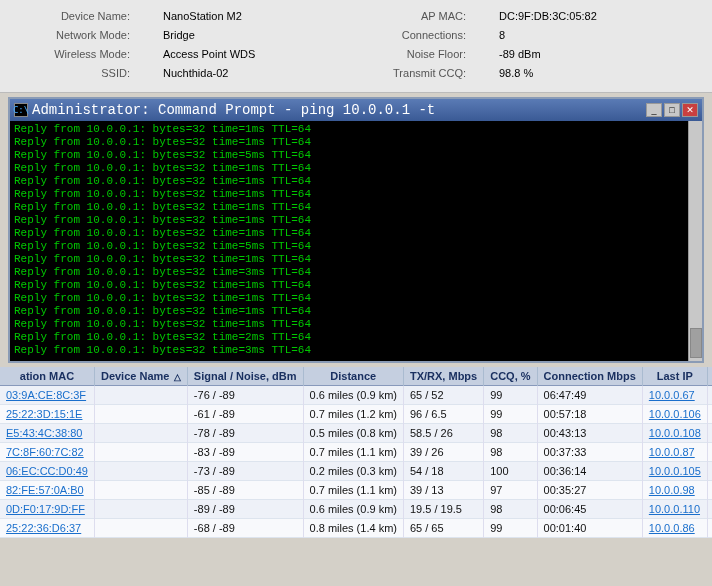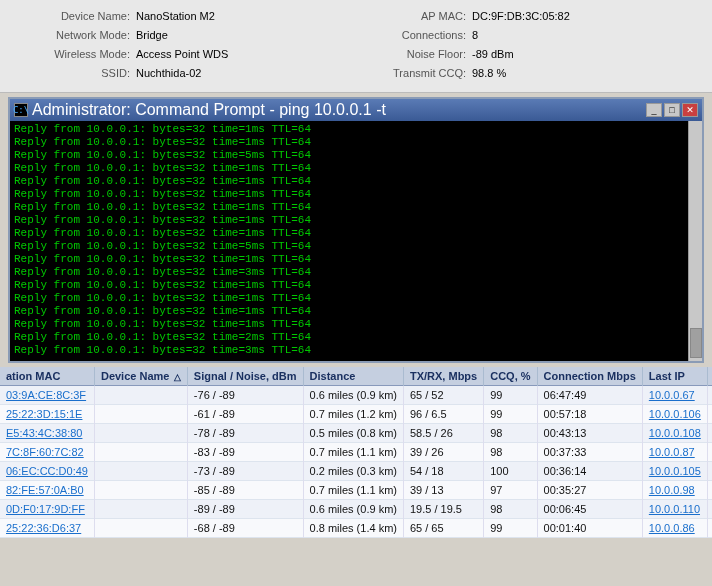--- a/index.html
+++ b/index.html
@@ -19,20 +19,21 @@
       background: #e8e8e8;
       border-bottom: 1px solid #bbb;
     }
     .info-col {
       flex: 1;
     }
     .info-row {
       display: flex;
       margin-bottom: 3px;
       line-height: 16px;
+      gap: 27px;
     }
     .info-label {
       color: #555;
       text-align: right;
       width: 110px;
       margin-right: 6px;
       font-size: 11px;
     }
     .info-value {
       color: #000;
@@ -70,22 +71,22 @@
       align-items: center;
       justify-content: center;
     }
     .cmd-icon span {
       color: #4af;
       font-size: 9px;
       font-family: monospace;
     }
     .cmd-title-text {
       color: white;
-      font-size: 16px;
-      font-family: Liberation Sans, sans-serif;
+      font-size: 14px;
+      font-family: Liberation Mono, monospace;
     }
     .cmd-buttons {
       display: flex;
       gap: 2px;
     }
     .cmd-btn {
       width: 16px;
       height: 14px;
       background: #c8c8c8;
       border: 1px solid #999;
@@ -141,21 +142,21 @@
       width: 100%;
       border-collapse: collapse;
       font-size: 11px;
     }
     thead tr {
       background: #c5cfe0;
       border-bottom: 1px solid #8899bb;
     }
     thead th {
       padding: 3px 6px;
-      text-align: left;
+      text-align: center;
       color: #1a3060;
       font-weight: 600;
       border-right: 1px solid #aabbd0;
       white-space: nowrap;
     }
     tbody tr {
       border-bottom: 1px solid #dde4ee;
     }
     tbody tr:nth-child(odd) {
       background: #eef1f8;

